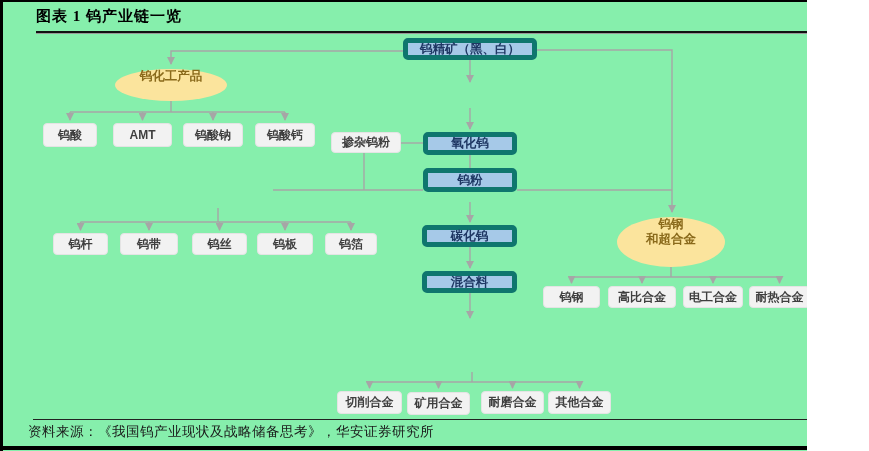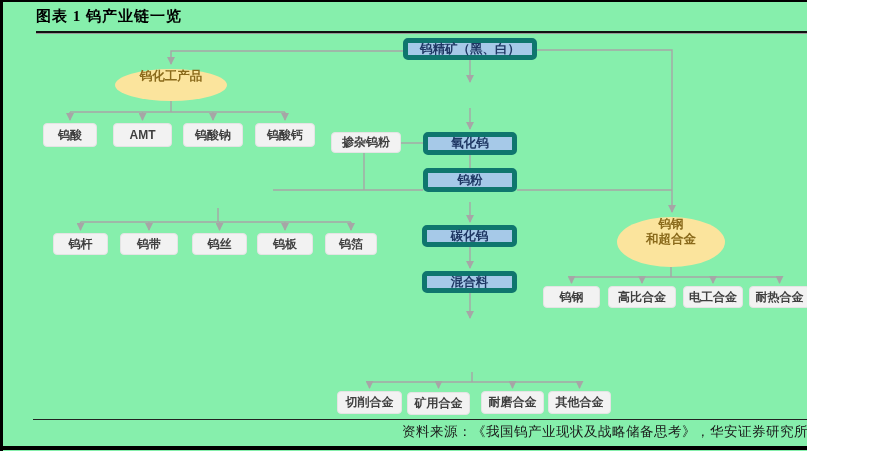--- a/index.html
+++ b/index.html
@@ -10,21 +10,21 @@
   .edge-left  { position:absolute; left:0; top:0; width:3px; height:451px; background:#000; }
   .edge-top   { position:absolute; left:0; top:0; width:869px; height:1.5px; background:#000; }
   .fig-title  { position:absolute; left:36px; top:7px; width:600px;
                 font-family:"Liberation Serif", serif; font-weight:bold; font-size:15px;
                 color:#000; letter-spacing:1px; }
   .title-rule { position:absolute; left:36px; top:31px; width:787px; height:0;
                 border-top:2px solid #111; border-bottom:1px solid #999; }
   .pre-src-rule { position:absolute; left:33px; top:419px; width:790px; height:1.3px; background:#222; }
   .src-note   { position:absolute; left:28px; top:423px; width:780px;
                 font-family:"Liberation Serif", serif; font-size:13.5px; color:#1a1a1a;
-                letter-spacing:0.5px;text-align:right; }
+                letter-spacing:0.5px; }
   .bottom-rule { position:absolute; left:0; top:446px; width:869px; height:3.5px; background:#000; }
 
   svg.wires { position:absolute; left:0; top:0; pointer-events:none; }
 
   .cbox { position:absolute; box-sizing:border-box;
           background:#a6c9e8; border:5px solid #0f766e; border-radius:5px;
           color:#1f3864; font-weight:bold; font-size:12.5px;
           display:flex; align-items:center; justify-content:center; }
   .gbox { position:absolute; box-sizing:border-box;
           background:#f2f2f2; border:1px solid #e4e4e4; border-radius:4px;

